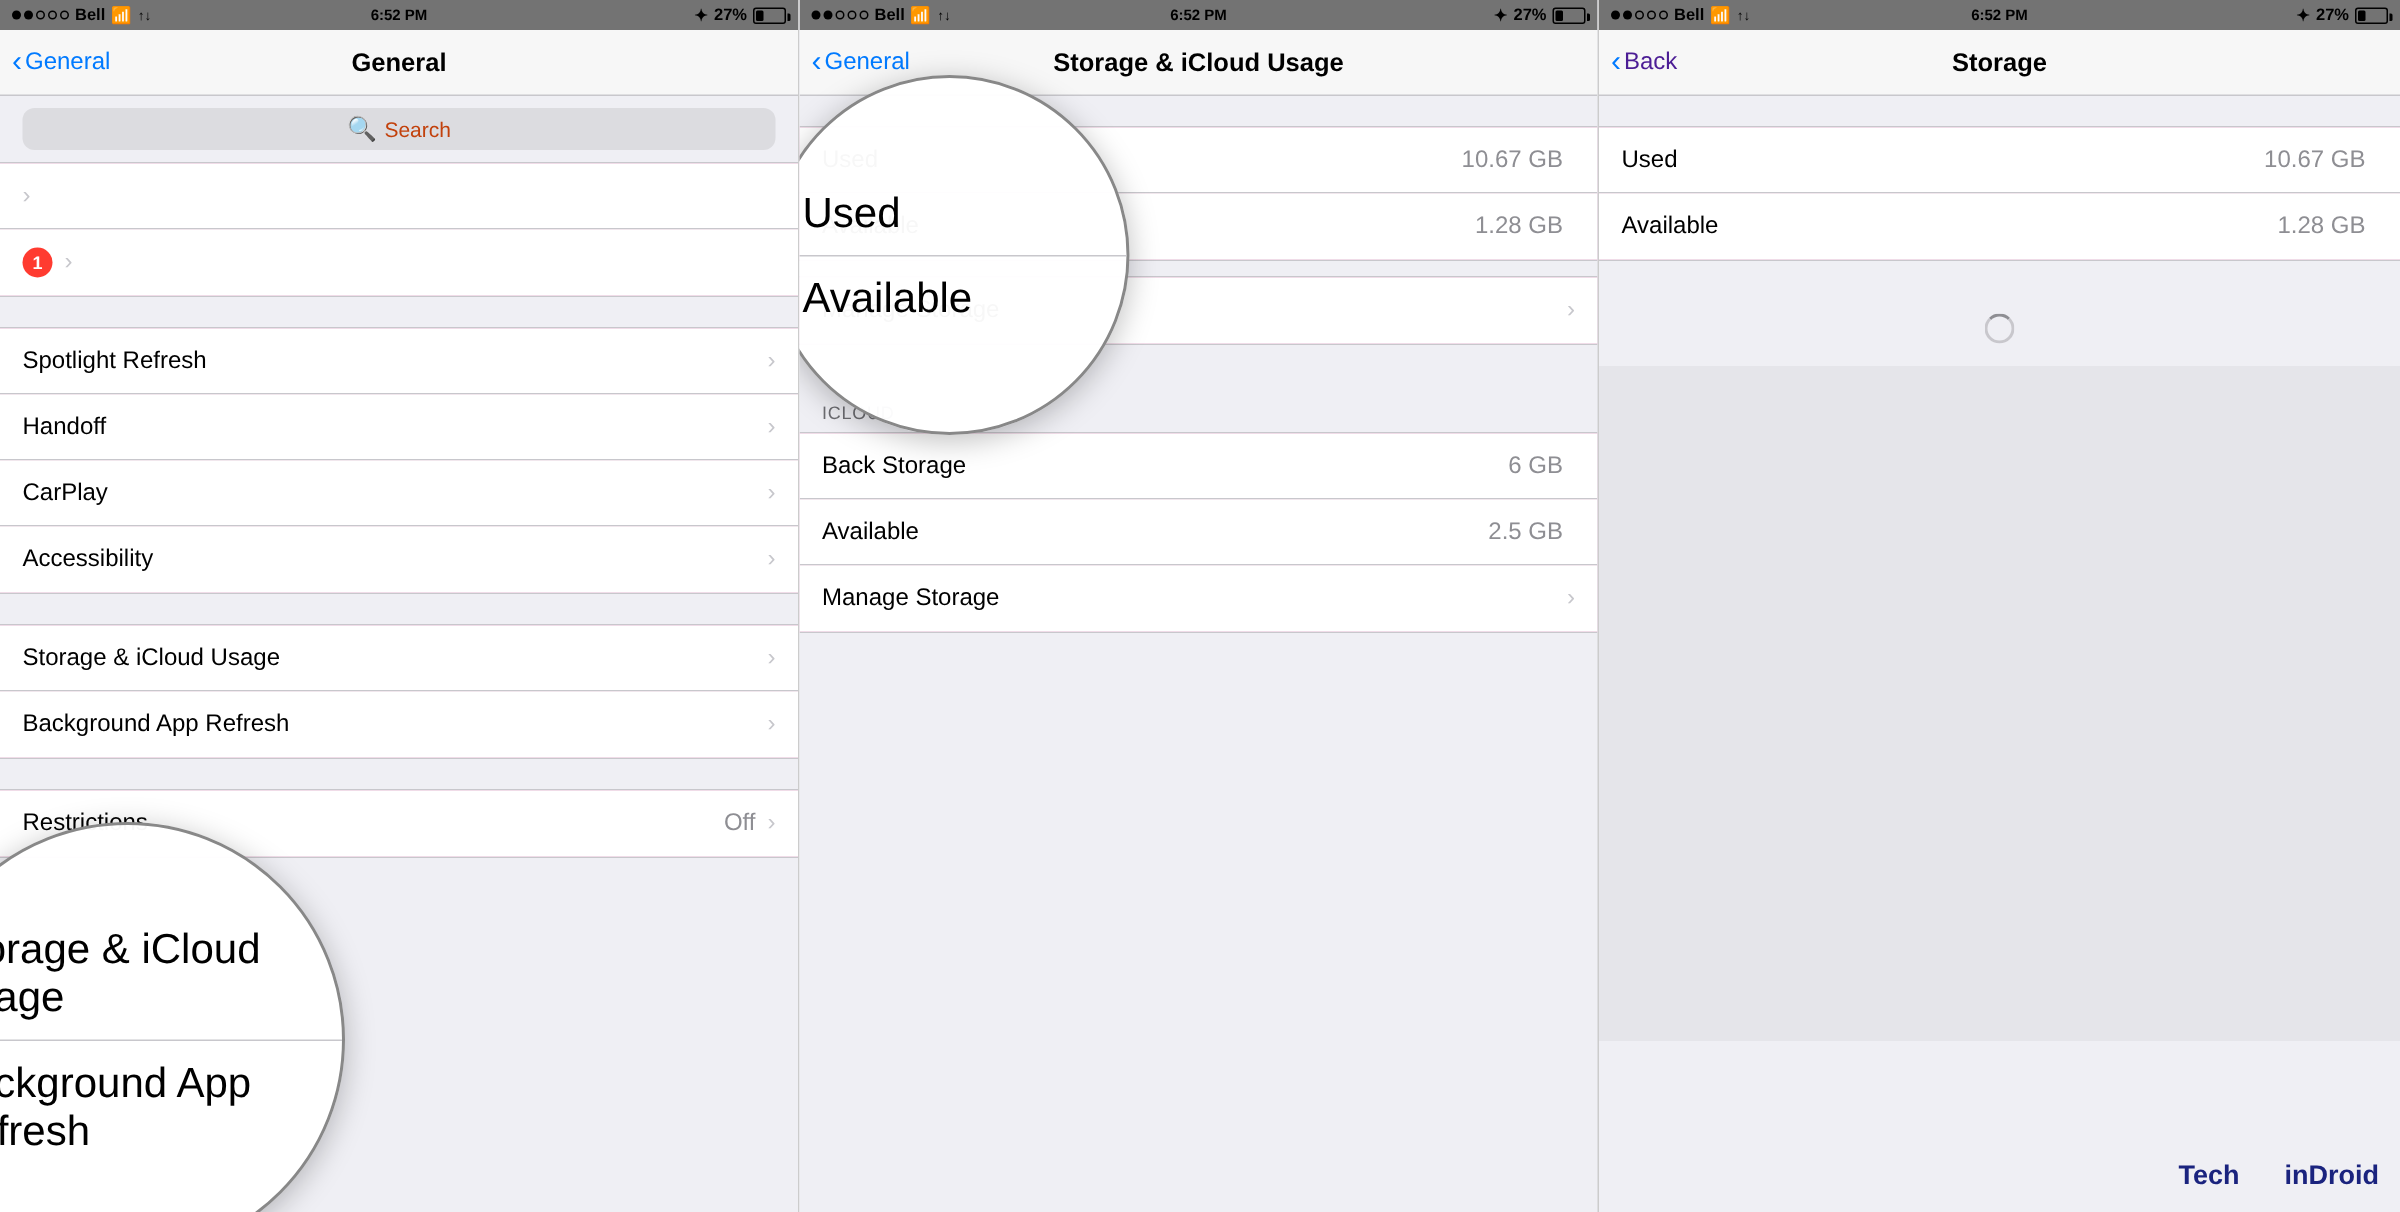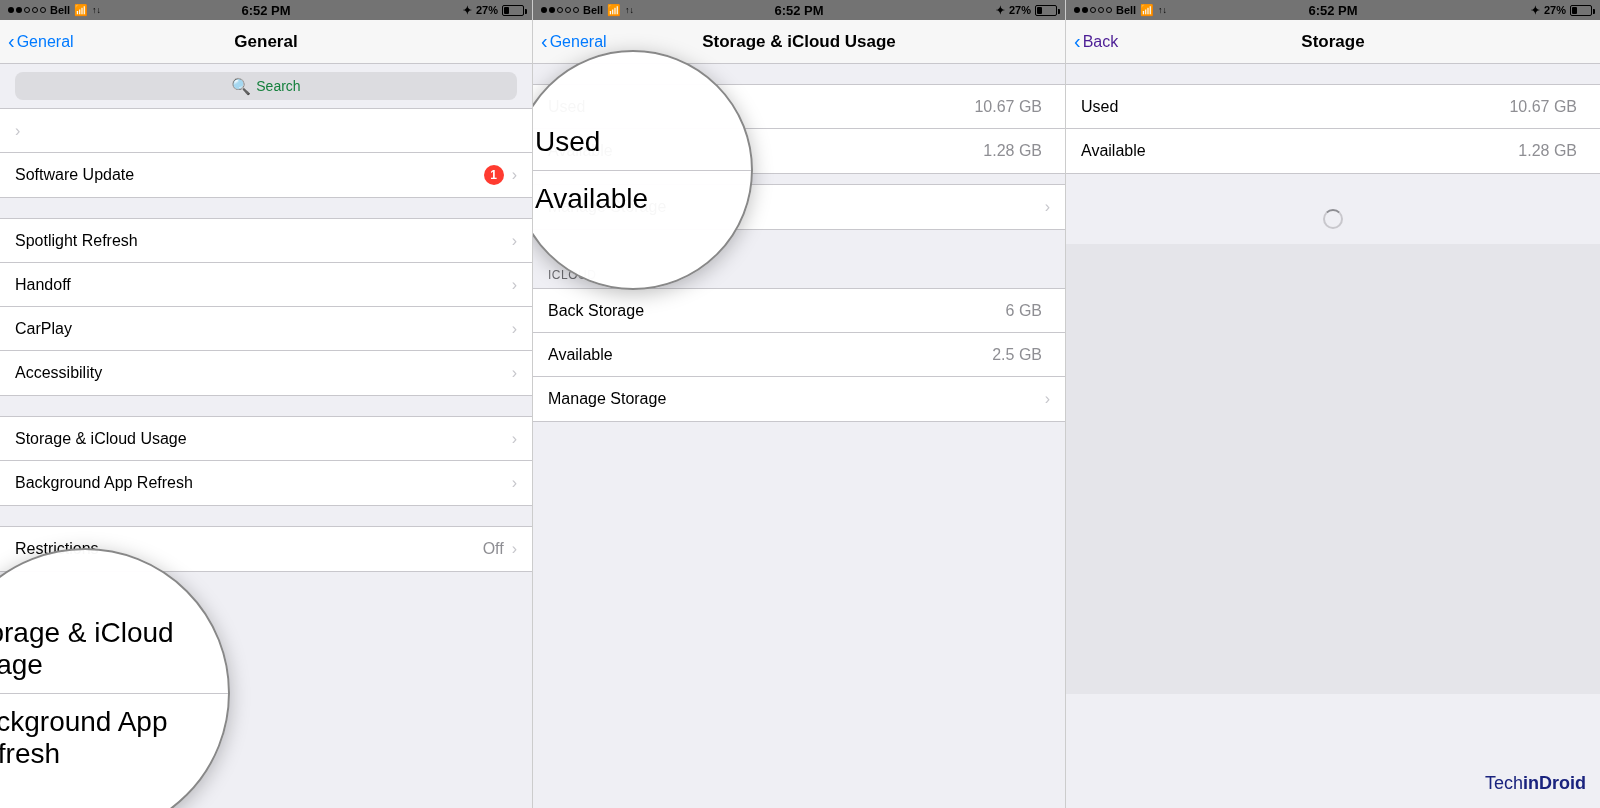--- a/index.html
+++ b/index.html
@@ -31,21 +31,21 @@
       background: #737373;
       display: flex;
       align-items: center;
       justify-content: space-between;
       padding: 0 8px;
       font-size: 11px;
       font-weight: 600;
       flex-shrink: 0;
     }
     .status-left { display: flex; align-items: center; gap: 4px; }
-    .status-center { position: absolute; left: 50%; transform: translateX(-50%); font-size: 13px; font-weight: 600; }
+    .status-center { position: absolute; left: 50%; transform: translateX(-50%); font-size: 10px; font-weight: 600; }
     .status-right { display: flex; align-items: center; gap: 4px; margin-left: auto; }
     .signal-dots { display: flex; gap: 2px; }
     .dot { width: 6px; height: 6px; border-radius: 50%; background: #000; }
     .dot.empty { background: transparent; border: 1px solid #000; }
     .battery {
       width: 22px; height: 11px; border: 1px solid #000; border-radius: 2px; position: relative;
       display: flex; align-items: center; padding: 1px;
     }
     .battery::after {
       content: ''; position: absolute; right: -4px; top: 3px;
@@ -199,37 +199,37 @@
 
     
     .watermark {
       position: absolute;
       bottom: 14px;
       right: 14px;
       font-size: 18px;
       font-weight: 400;
       color: #1a237e;
     }
-    .watermark .tech { font-weight: 400; }
-    .watermark .in-droid { font-weight: 700; }
+    .watermark .tech { font-weight: 700; }
+    .watermark .in-droid { font-weight: 700; padding-left: 30px; }
 
     
     .search-bar {
       margin: 8px 15px;
       height: 28px;
       background: #dcdce0;
       border-radius: 8px;
       display: flex;
       align-items: center;
       justify-content: center;
       gap: 5px;
     }
     .search-bar-text {
       font-size: 14px;
-      color: #15803d;
+      color: #c2410c;
     }
   </style>
 </head>
 <body>
 
 <div class="panel">
 
   <div class="status-bar">
     <div class="status-left">
       <div class="signal-dots">
@@ -266,21 +266,20 @@
     <div class="search-bar">
       <span>🔍</span>
       <span class="search-bar-text">Search</span>
     </div>
 
     <div class="table-group">
       <div class="table-row">
         <span class="chevron-right">›</span>
       </div>
       <div class="table-row">
-        <span class="row-label">Software Update</span>
         <div class="badge">1</div>
         <span class="chevron-right">›</span>
       </div>
     </div>
 
     <div class="spacer"></div>
 
     <div class="table-group">
       <div class="table-row">
         <span class="row-label">Spotlight Refresh</span>

